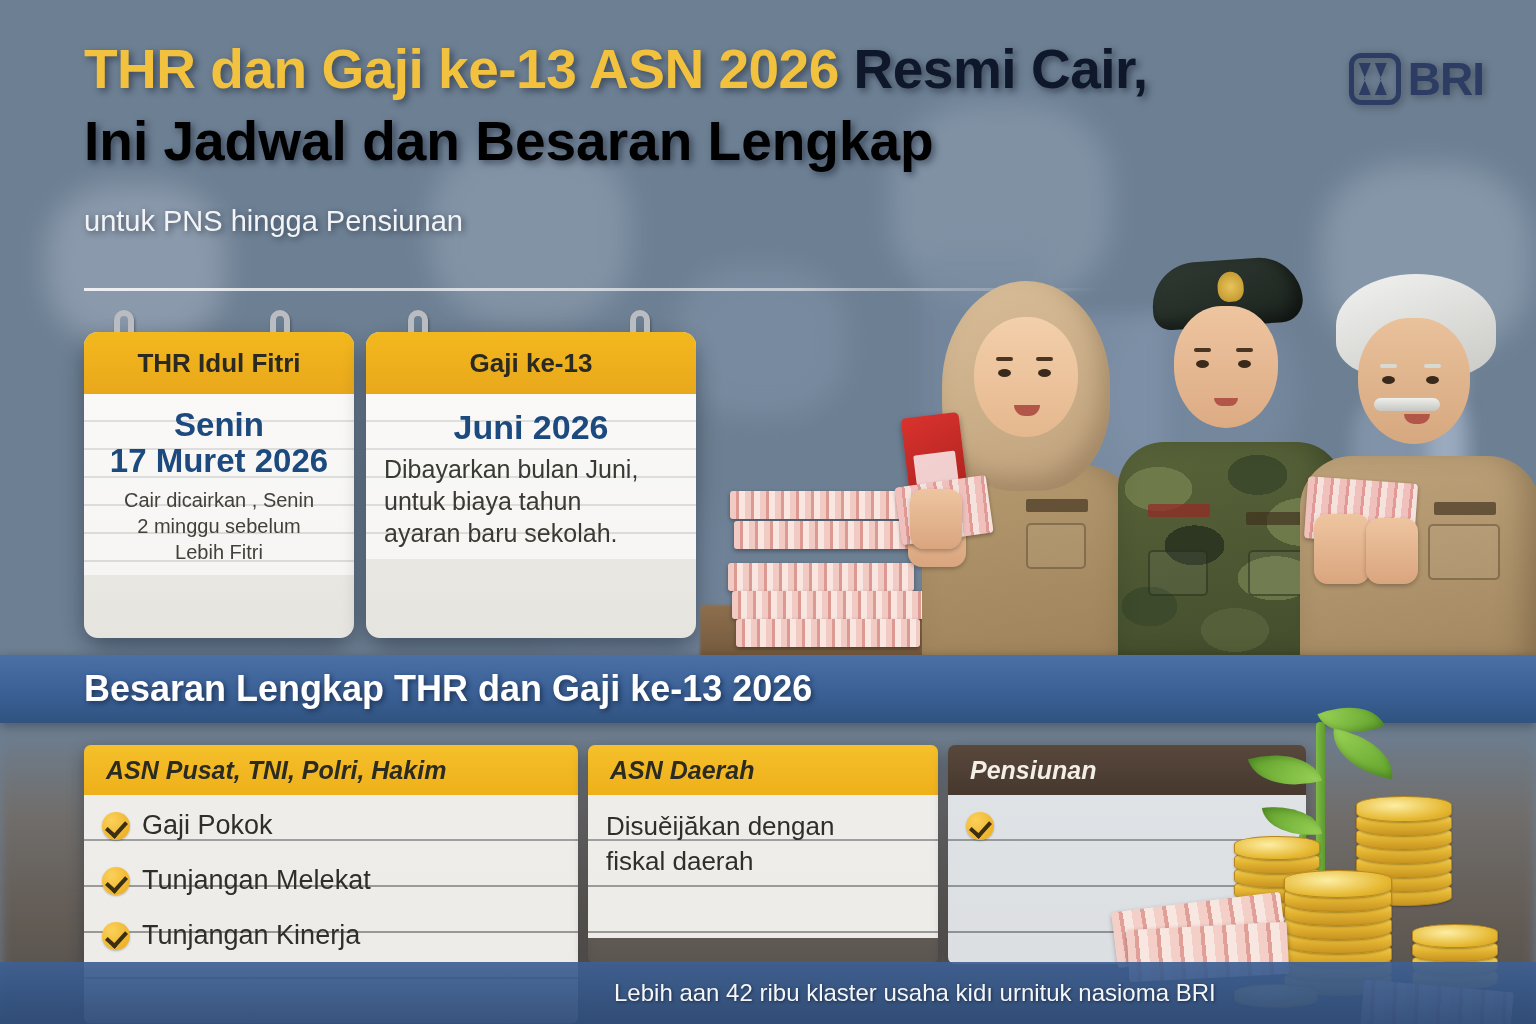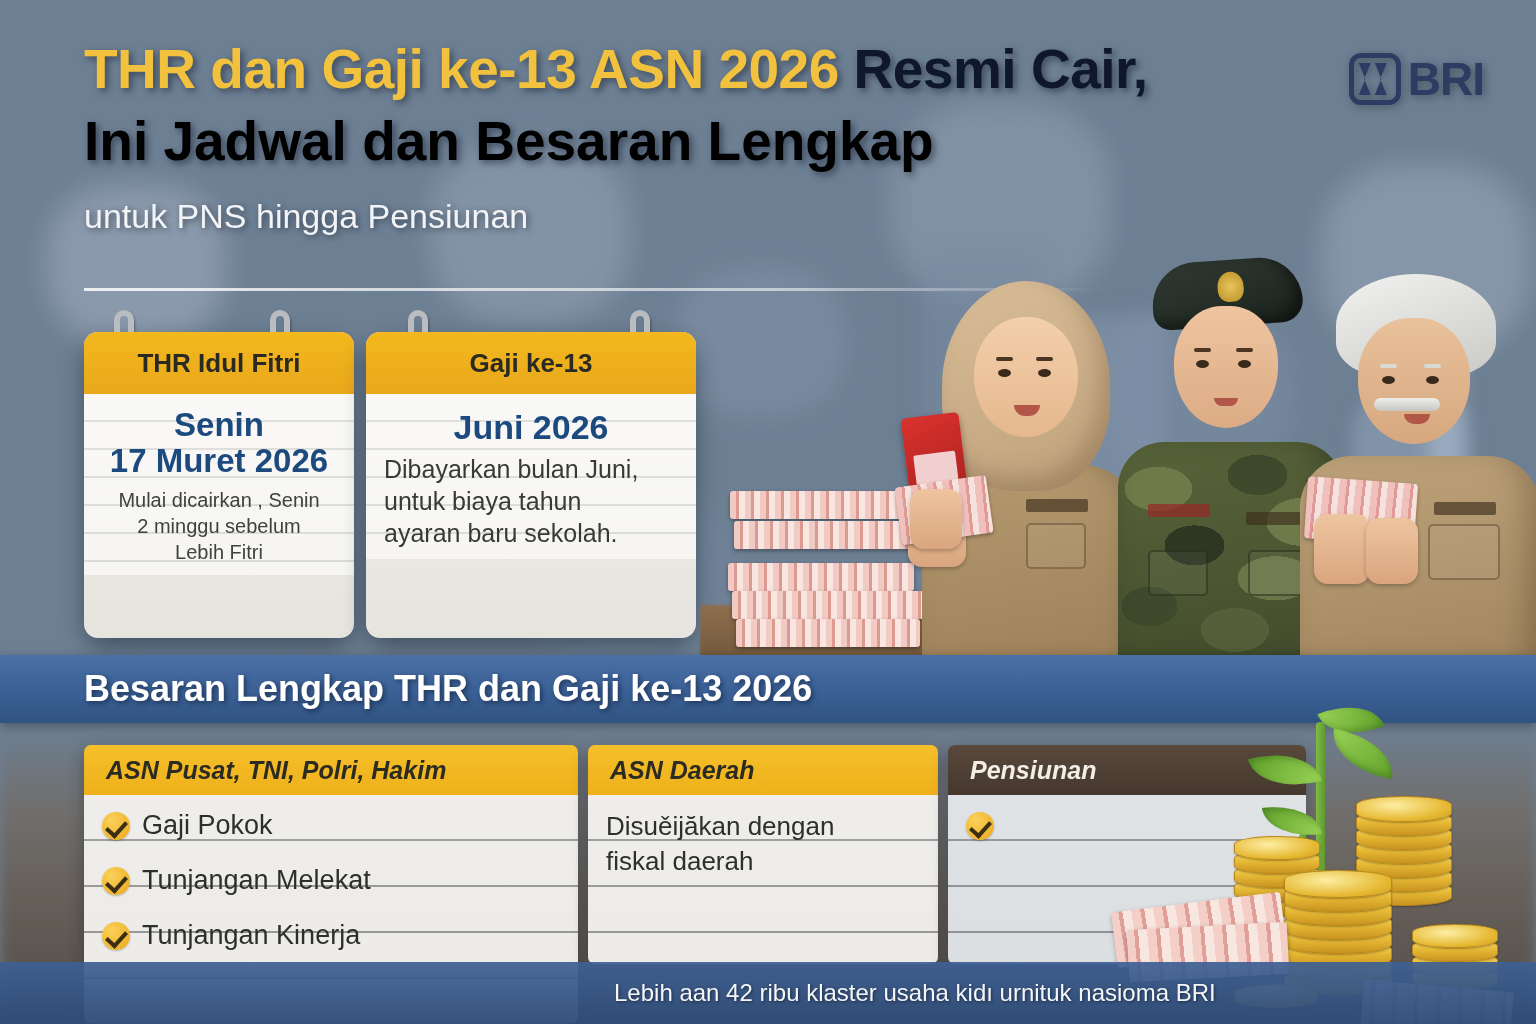--- a/index.html
+++ b/index.html
@@ -35,21 +35,21 @@
 
   
   .header { position:absolute; left:0; top:0; width:1536px; height:300px; }
   .title-wrap { position:absolute; left:84px; top:40px; width:1240px; }
   h1 { font-size:55px; font-weight:bold; line-height:1.08; letter-spacing:-0.5px;
        text-shadow:3px 3px 7px rgba(20,30,45,.55); }
   .t-yellow { color:#f2c23e; }
   .t-white  { color:#0f172a; }
   .line2 { margin-top:10px; font-size:55px; font-weight:bold; color:#000000;
            text-shadow:3px 3px 7px rgba(20,30,45,.55); }
-  .subtitle { margin-top:24px; font-size:34px; color:#f2f4f7; font-weight:400;
+  .subtitle { margin-top:32px; font-size:29px; color:#f2f4f7; font-weight:400;
               text-shadow:2px 2px 6px rgba(20,30,45,.6); }
   .divider { position:absolute; left:84px; top:288px; width:1020px; height:3px;
              background:linear-gradient(90deg, rgba(255,255,255,.85), rgba(255,255,255,.55) 70%, rgba(255,255,255,0)); }
 
   
   .bri { position:absolute; right:52px; top:52px; display:flex; align-items:center; gap:7px;
          filter:drop-shadow(2px 2px 4px rgba(0,0,0,.35)); }
   .bri-mark { width:52px; height:52px; border:5px solid #2c3c63; border-radius:12px;
               position:relative; background:transparent; }
   .bri-mark::before, .bri-mark::after { content:""; position:absolute; top:5px; bottom:5px; width:12px;
@@ -244,21 +244,21 @@
       <div class="ring" style="left:186px;"></div>
     </div>
     <div class="cal-inner">
       <div class="cal-head">
         <span>THR Idul Fitri</span>
       </div>
       <div class="cal-body">
         <div class="cal-date-day">Senin</div>
         <div class="cal-date-full">17 Muret 2026</div>
         <div class="cal-note">
-          <div>Mulai dicairkan , Senin</div>
+          <div>Cair dicairkan , Senin</div>
           <div>2 minggu sebelum</div>
           <div>Lebih Fitri</div>
         </div>
       </div>
     </div>
   </div>
 
   <div class="cal" style="left:366px;top:332px;width:330px;height:306px;">
     <div class="rings">
       <div class="ring" style="left:42px;"></div>
@@ -372,21 +372,21 @@
         <div class="check"></div>
         <div class="item-label">Tunjangan Kinerja</div>
       </div>
     </div>
   </div>
 
   <div class="panel" style="left:588px;top:745px;width:350px;height:219px;">
     <div class="p-head yellow">
       <span>ASN Daerah</span>
     </div>
-    <div class="p-body" style="height:169px;">
+    <div class="p-body" style="height:143px;">
       <div class="plain-text">Disuěijăkan dengan</div>
       <div class="plain-text">fiskal daerah</div>
     </div>
   </div>
 
   <div class="panel" style="left:948px;top:745px;width:358px;height:219px;">
     <div class="p-head dark">
       <span>Pensiunan</span>
     </div>
     <div class="p-body" style="height:169px;background:repeating-linear-gradient(180deg, rgba(238,242,246,.88) 0 44px, rgba(190,200,212,.5) 44px 46px);">

